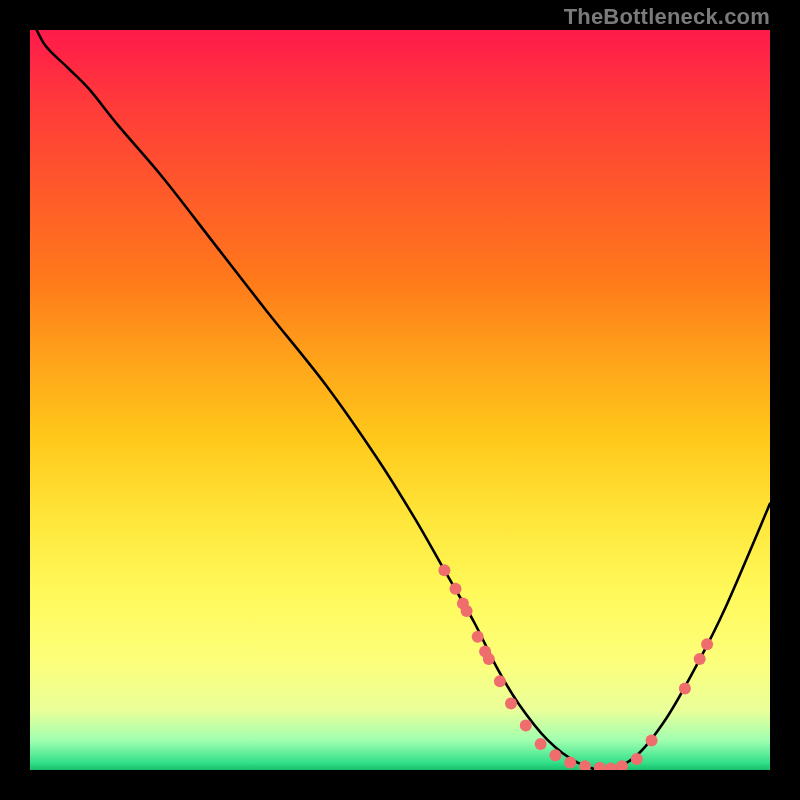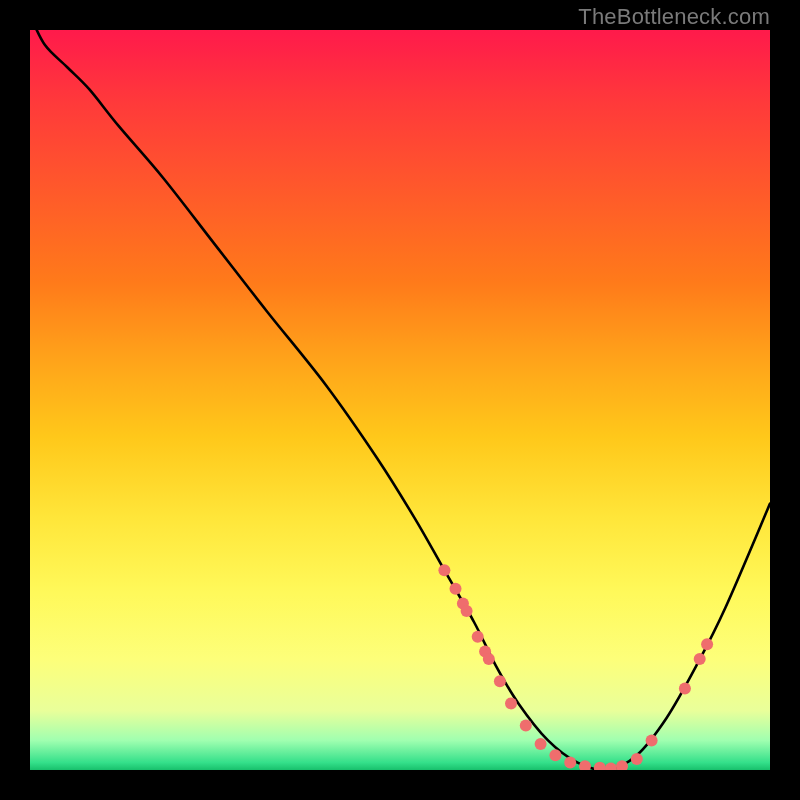--- a/index.html
+++ b/index.html
@@ -49,21 +49,21 @@
     left: 0; top: 0;
     width: 740px;
     height: 740px;
   }
   .watermark {
     position: absolute;
     top: 4px;
     right: 30px;
     color: #7a7a7a;
     font-size: 22px;
-    font-weight: 400;
+    font-weight: 700;
     letter-spacing: 0.2px;
     user-select: none;
   }
 </style>
 </head>
 <body>
 
 <div class="stage">
   <div class="watermark">TheBottleneck.com</div>
 

